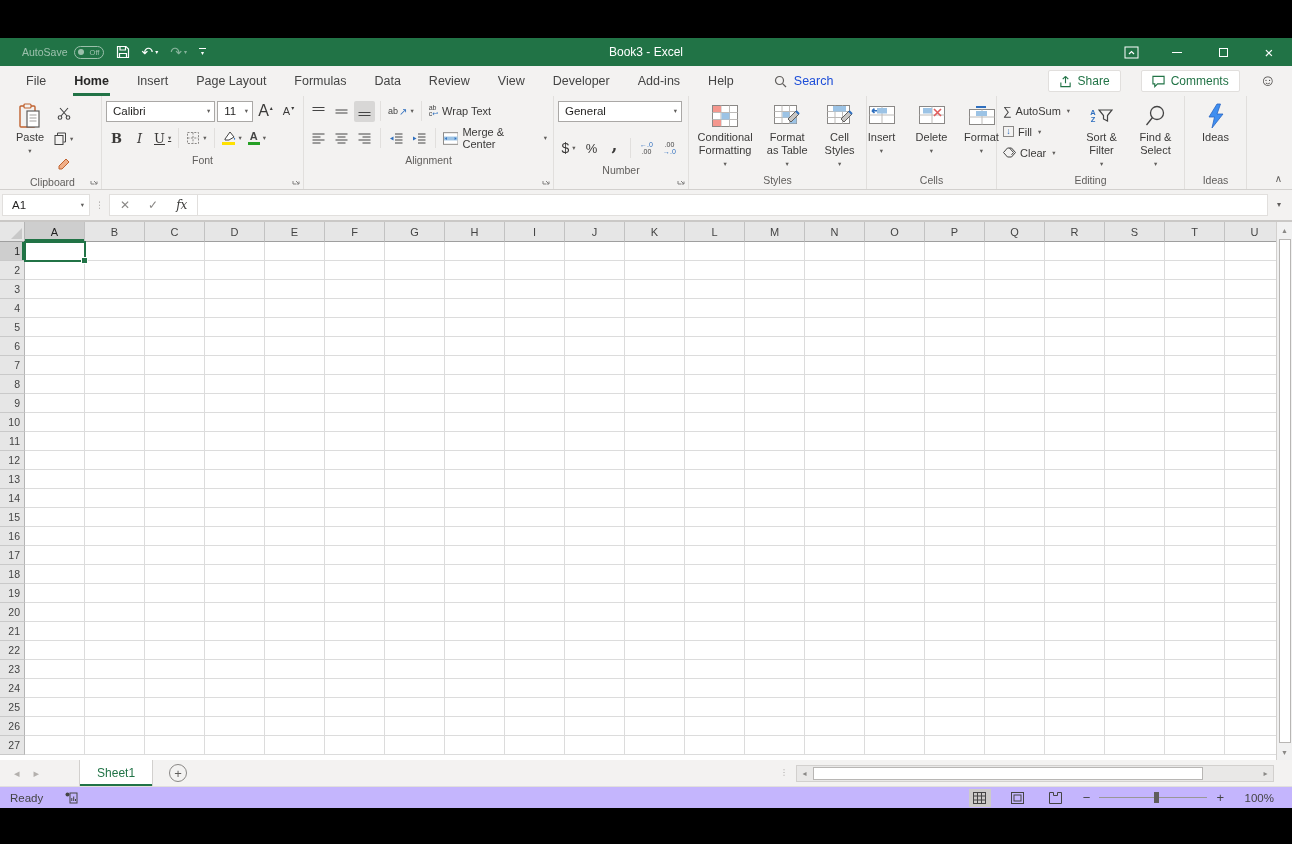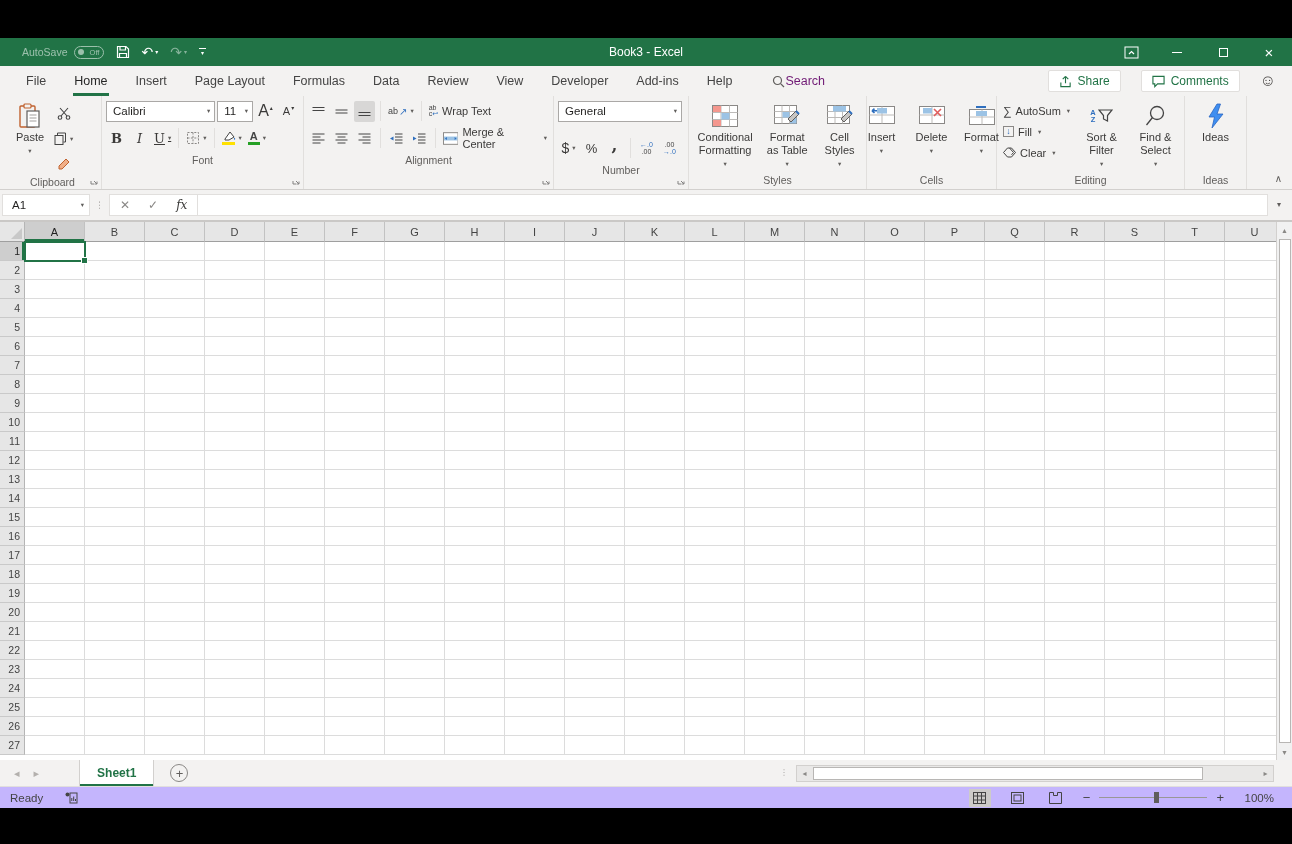--- a/index.html
+++ b/index.html
@@ -21,23 +21,23 @@
 .wincontrols{margin-left:auto;display:flex;height:100%;z-index:2}
 .winbtn{width:46px;height:100%;display:flex;align-items:center;justify-content:center}
 .maxbox{width:9px;height:9px;border:1px solid #fff}
 .minbar{width:10px;height:1px;background:#fff}
 .closex{font-size:15px;line-height:1}
 
 
 .tabrow{height:30px;display:flex;align-items:center;background:#f3f2f1;padding-left:12px;flex:none;font-size:12.5px;color:#444}
 .tabs{display:flex;height:100%}
 .tab{padding:0 14px;height:100%;display:flex;align-items:center;position:relative;white-space:nowrap}
-.tab.active{font-weight:400;color:#262626}
+.tab.active{font-weight:700;color:#262626}
 .tab.active::after{content:'';position:absolute;left:13px;right:13px;bottom:0;height:3px;background:#217346}
-.searchbox{display:flex;align-items:center;color:#701a75;margin-left:26px}
+.searchbox{display:flex;align-items:center;gap:7px;color:#1d4ed8;margin-left:26px}
 .trright{margin-left:auto;display:flex;align-items:center;gap:20px;padding-right:16px}
 .pillbtn{display:flex;align-items:center;gap:6px;border:1px solid #e1dfdd;background:#fff;border-radius:2px;padding:3px 10px;color:#217346;font-size:12px}
 .smiley{font-size:16px;color:#484644}
 
 
 .ribbon{height:94px;background:#f3f2f1;display:flex;flex:none;border-bottom:1px solid #d2d0ce;padding-left:4px;position:relative}
 .rgroup{display:flex;flex-direction:column;padding:3px 4px 0;position:relative;border-right:1px solid #e1dfdd}
 .rcontent{flex:1;display:flex;align-items:flex-start}
 .glabel{height:18px;display:flex;align-items:center;justify-content:center;font-size:10.5px;color:#605e5c}
 .launch{position:absolute;right:3px;bottom:4px;opacity:.8}
@@ -90,21 +90,21 @@
 .cells{flex:1;border-bottom:1px solid #dcdcdc;background:repeating-linear-gradient(to right,#fff 0 59px,#dcdcdc 59px 60px)}
 .selbox{position:absolute;left:24px;top:19px;width:62px;height:21px;border:2px solid #217346;pointer-events:none}
 .selbox::after{content:'';position:absolute;right:-4px;bottom:-4px;width:5px;height:5px;background:#217346;border:1px solid #fff}
 .vscroll{width:16px;flex:none;background:#f1f1f1;border-left:1px solid #d2d0ce;display:flex;flex-direction:column;align-items:center}
 .varrow{height:16px;width:100%;display:flex;align-items:center;justify-content:center;font-size:7px;color:#8a8886}
 .vthumb{flex:1;width:12px;background:#fff;border:1px solid #b8b6b4;margin:1px 0}
 
 
 .sheetbar{height:26px;background:#f3f2f1;display:flex;align-items:center;flex:none}
 .snav{display:flex;gap:14px;padding:0 14px;color:#b3b0ad;font-size:11px}
-.sheettab{height:100%;padding:0 17px;display:flex;align-items:center;background:#fff;border-left:1px solid #d2d0ce;border-right:1px solid #d2d0ce;color:#217346;font-weight:700;font-size:12px;position:relative;margin-left:26px}
+.sheettab{height:100%;padding:0 17px;display:flex;align-items:center;background:#fff;border-left:1px solid #d2d0ce;border-right:1px solid #d2d0ce;color:#217346;font-weight:400;font-size:12px;position:relative;margin-left:26px}
 .sheettab::after{content:'';position:absolute;left:0;right:0;bottom:0;height:2px;background:#217346}
 .addsheet{width:18px;height:18px;border:1px solid #8a8886;border-radius:50%;display:flex;align-items:center;justify-content:center;margin-left:16px;color:#605e5c;font-size:13px;line-height:1}
 .sbspace{flex:1}
 .sbhandle{color:#a19f9d;font-size:8px;line-height:4px;display:flex;flex-direction:column;align-items:center;padding:0 8px}
 .hscroll{width:478px;height:17px;display:flex;align-items:center;border:1px solid #d2d0ce;background:#e9e8e7;margin-right:18px}
 .harrow{width:15px;display:flex;align-items:center;justify-content:center;font-size:8px;color:#8a8886}
 .hthumb{width:390px;height:13px;background:#fff;border:1px solid #b8b6b4;margin-left:1px}
 
 
 .statusbar{height:22px;background:#c4b5fd;border-top:1px solid #e1dfdd;display:flex;align-items:center;font-size:11.5px;color:#444;flex:none;padding:0 10px}

